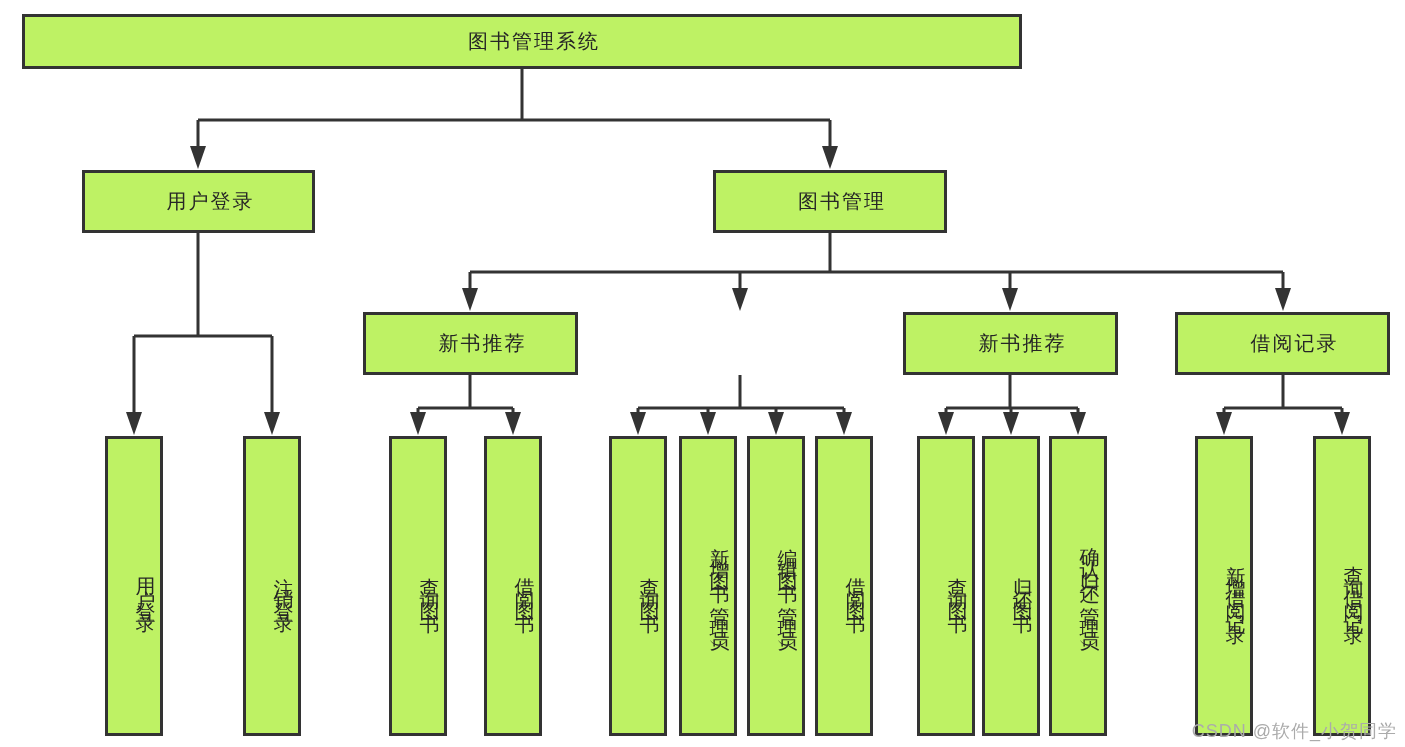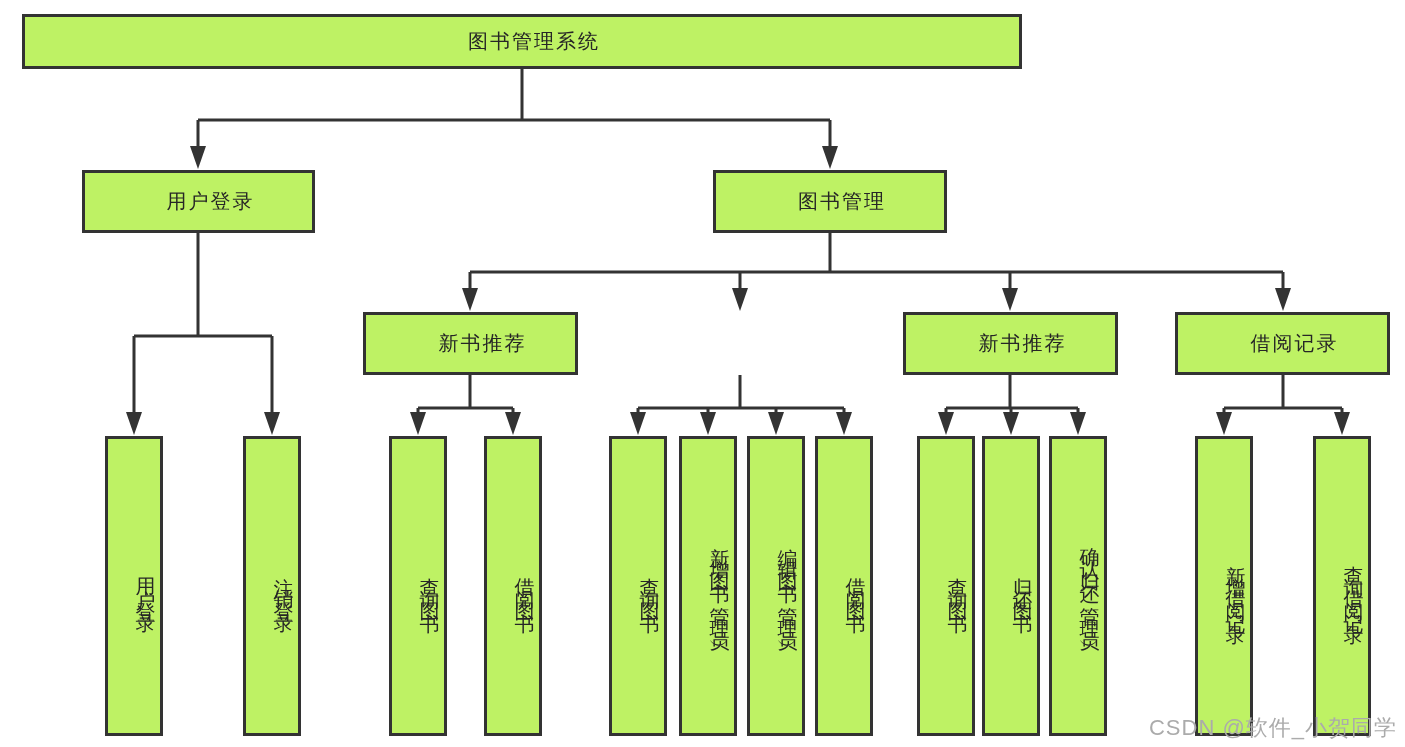--- a/index.html
+++ b/index.html
@@ -51,21 +51,21 @@
   .lf-5{left:679px;}
   .lf-6{left:747px;}
   .lf-7{left:815px;}
   .lf-8{left:917px;}
   .lf-9{left:982px;}
   .lf-10{left:1049px;}
   .lf-11{left:1195px;}
   .lf-12{left:1313px;}
   .watermark{
     position:absolute;right:8px;bottom:4px;
-    font-size:22px;color:var(--watermark,#ababab);
+    font-size:18px;color:var(--watermark,#ababab);
     letter-spacing:1px;
     text-align:center;
   }
 </style>
 </head>
 <body>
 
 <div class="canvas">
 
   <svg class="connectors" viewBox="0 0 1405 747">

